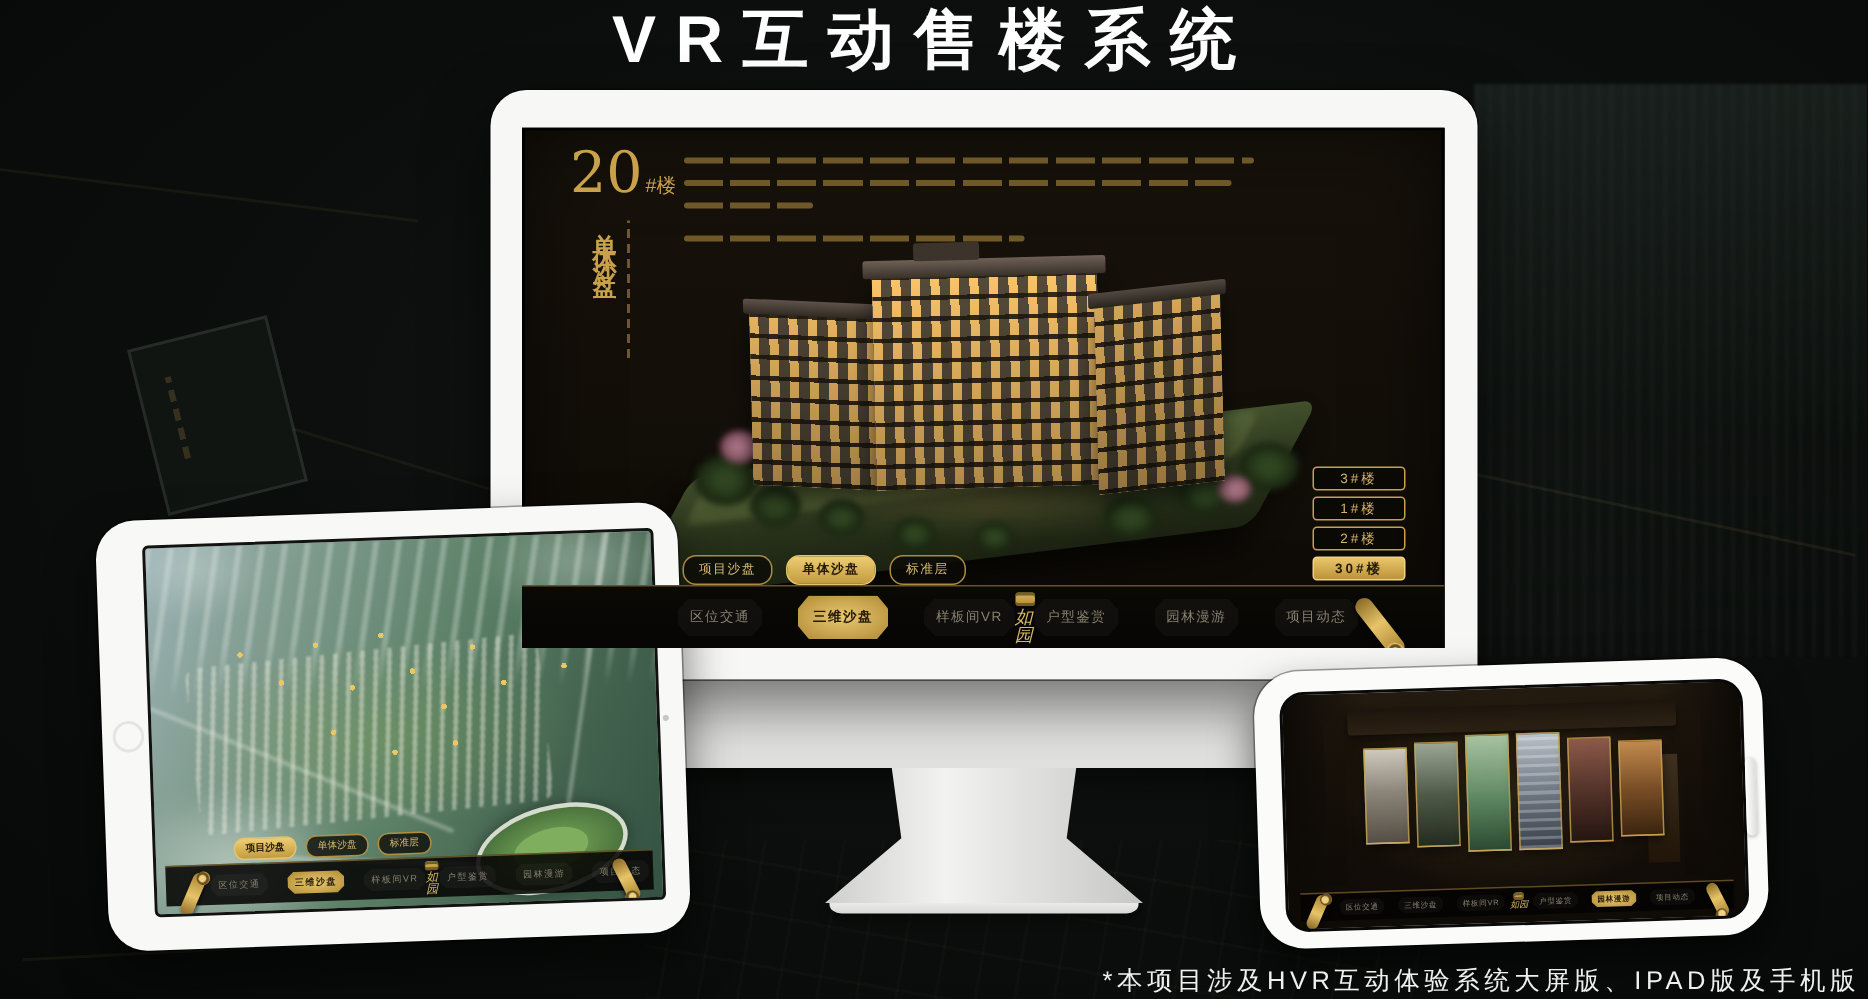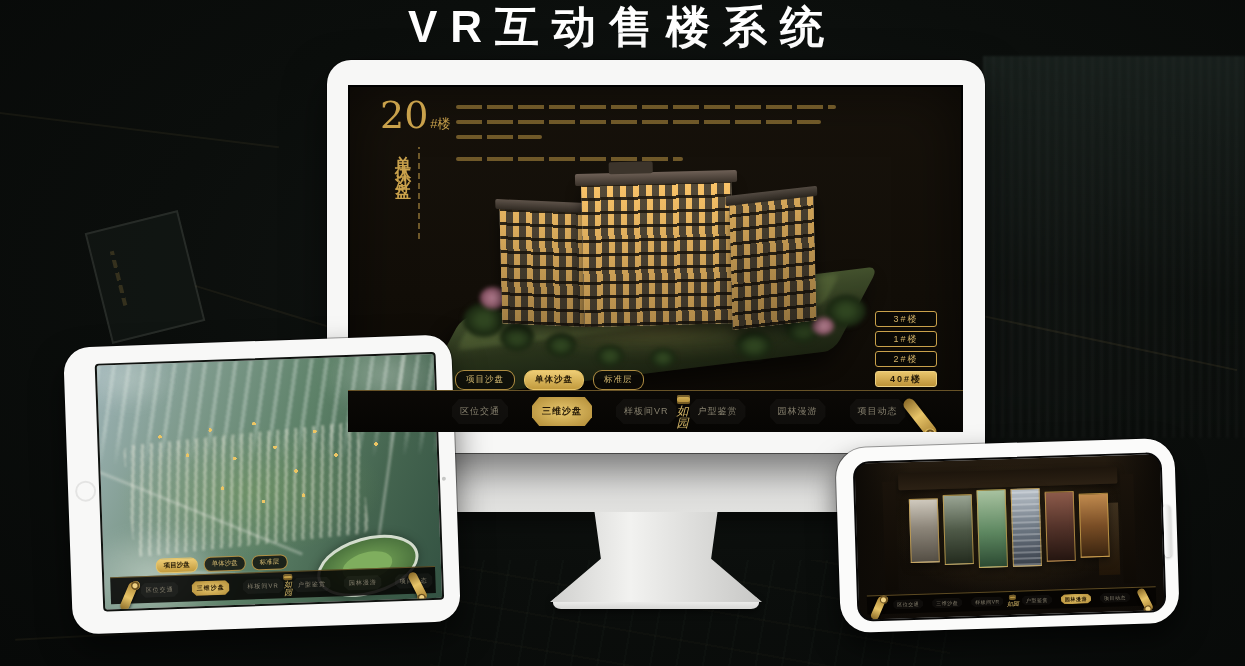--- a/index.html
+++ b/index.html
@@ -283,21 +283,21 @@
         </div>
 
         <div class="floor-btns">
 
             <button class="floor-btn">3#楼</button>
 
             <button class="floor-btn">1#楼</button>
 
             <button class="floor-btn">2#楼</button>
 
-            <button class="floor-btn active">40#楼</button>
+            <button class="floor-btn active">30#楼</button>
           </div>
 
         <div class="m-tabs">
 
             <span class="tab">项目沙盘</span>
 
             <span class="tab active">单体沙盘</span>
 
             <span class="tab">标准层</span>
           </div>
@@ -422,14 +422,15 @@
 
             <span class="nav-item">项目动态</span>
           </div>
       </div>
       <div class="p-scroll left scroll-bar"></div>
       <div class="p-scroll right scroll-bar"></div>
     </div>
     <div class="p-sidebtn"></div>
   </div>
 
+  <div class="footnote">*本项目涉及HVR互动体验系统大屏版、IPAD版及手机版</div>
 
 </div>
 
 </body></html>

